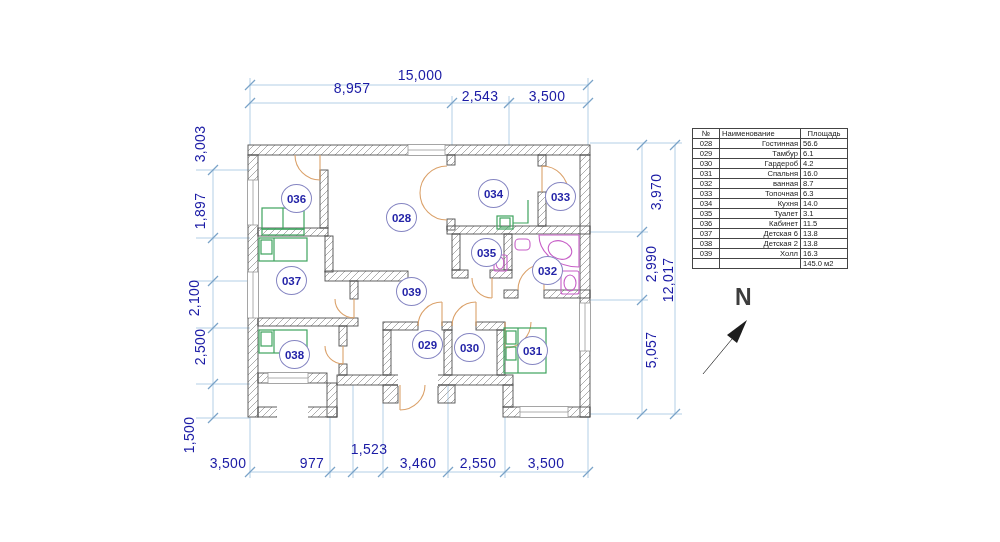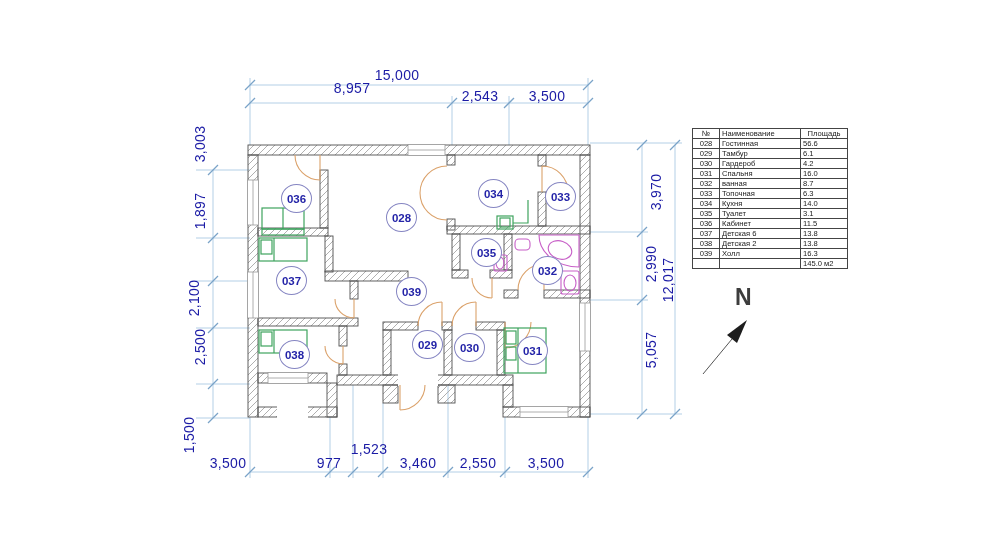--- a/index.html
+++ b/index.html
@@ -10,21 +10,21 @@
   .dim-v{width:56px;transform:rotate(-90deg);transform-origin:center}
   .room-circle{position:absolute;width:31px;height:29px;box-sizing:border-box;
        border:1.6px solid #8585c2;border-radius:50%;background:#fff;
        color:#2424a8;font-weight:bold;font-size:11.5px;
        display:flex;align-items:center;justify-content:center}
   table.legend{position:absolute;left:692px;top:128px;border-collapse:collapse;
        font-size:7.6px;color:#1a1a1a;background:#fff;table-layout:fixed}
   table.legend th,table.legend td{border:1px solid #444;height:9px;padding:0 2px;
        font-weight:normal;white-space:nowrap;overflow:hidden}
   .c-num{width:22px;text-align:center}
-  .c-name{width:76px;text-align:left}
+  .c-name{width:76px;text-align:right}
   .c-area{width:42px;}
   .north-n{position:absolute;left:735px;top:284px;font-size:23px;
        font-weight:bold;color:#3d3d3d}
   svg.plan{position:absolute;left:0;top:0}
 </style>
 </head>
 <body>
 
 <svg class="plan" width="1000" height="542" viewBox="0 0 1000 542">
   <defs>
@@ -250,27 +250,27 @@
         <ellipse cx="500" cy="263" rx="4" ry="6"></ellipse>
       </g>
   </g>
 
   <g>
     <line x1="703" y1="374" x2="732" y2="339" stroke="#555" stroke-width="1"></line>
     <polygon points="747,320 737,343 727,335" fill="#1d1d1d"></polygon>
   </g>
 </svg>
 
-<div class="dim" style="left:367px;top:67px">15,000</div>
+<div class="dim" style="left:390px;top:67px">15,000</div>
 <div class="dim" style="left:322px;top:80px">8,957</div>
 <div class="dim" style="left:450px;top:88px">2,543</div>
 <div class="dim" style="left:517px;top:88px">3,500</div>
 
 <div class="dim" style="left:198px;top:455px">3,500</div>
-<div class="dim" style="left:299px;top:455px">977</div>
+<div class="dim" style="left:282px;top:455px">977</div>
 <div class="dim" style="left:339px;top:441px">1,523</div>
 <div class="dim" style="left:388px;top:455px">3,460</div>
 <div class="dim" style="left:448px;top:455px">2,550</div>
 <div class="dim" style="left:516px;top:455px">3,500</div>
 
 <div class="dim dim-v" style="left:172px;top:136px">3,003</div>
 <div class="dim dim-v" style="left:172px;top:203px">1,897</div>
 <div class="dim dim-v" style="left:166px;top:290px">2,100</div>
 <div class="dim dim-v" style="left:172px;top:339px">2,500</div>
 <div class="dim dim-v" style="left:161px;top:427px">1,500</div>

